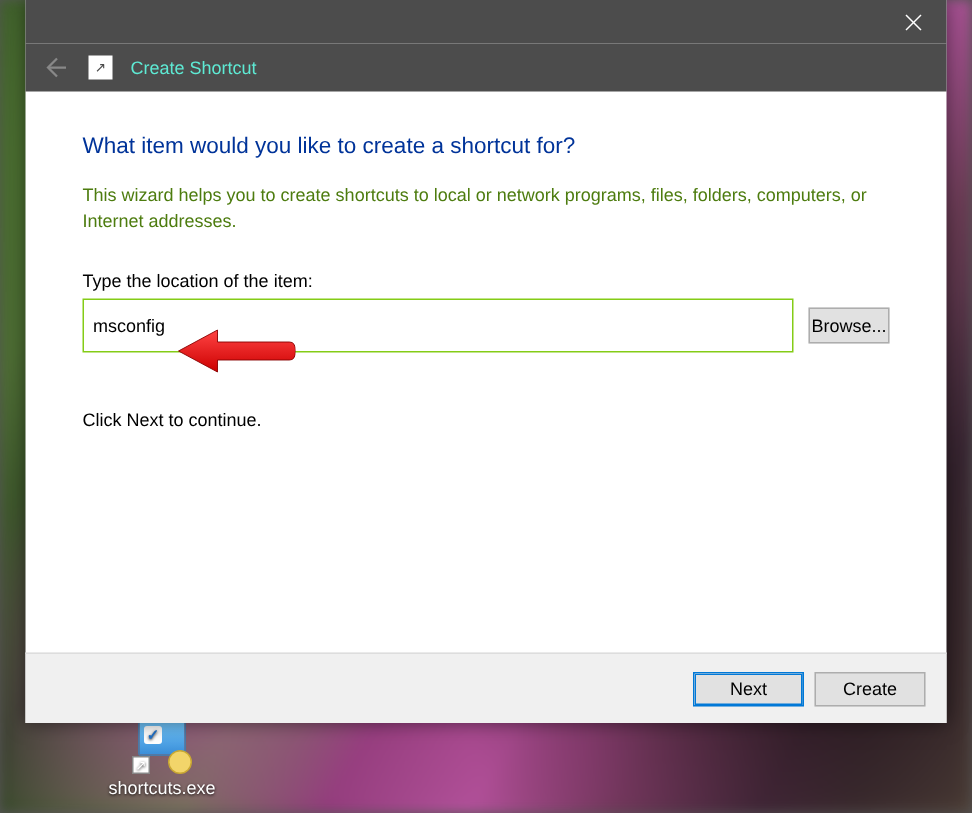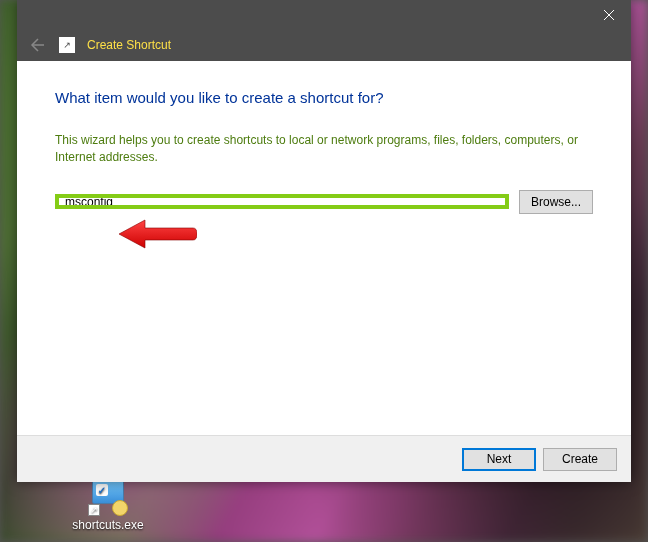--- a/index.html
+++ b/index.html
@@ -62,55 +62,55 @@
       width:22px; height:22px;
       display:flex; align-items:center; justify-content:center;
     }
     .back-arrow svg{width:16px;height:16px;}
     .breadcrumb-icon {
       width:16px;height:16px;
       background:#fff;
       display:flex;align-items:center;justify-content:center;
       font-size:9px;color:#4c4c4c;
     }
-    .breadcrumb-title { font-size:12px; color:#fde047; }
+    .breadcrumb-title { font-size:12px; color:#5eead4; }
     .content {
       position:absolute;
       top:61px; left:0; right:0; bottom:47px;
       padding: 28px 38px 0 38px;
     }
     .heading {
       color:#003399;
       font-size:15px;
       font-weight:400;
-      margin-bottom: 26px;
+      margin-bottom: 16px;
     }
     .desc {
       color:#4d7c0f;
       font-size:12px;
       line-height:1.4;
       margin-bottom: 24px;
     }
     .field-label {
       font-size:12px;
       color:#000;
       margin-bottom: 5px;
     }
     .field-row { display:flex; gap:10px; align-items:center; }
     .location-input {
       flex:1;
-      height:15px;
-      border:4px solid #84cc16;
+      height:36px;
+      border:1px solid #84cc16;
       outline:none;
       font-size:12px;
       font-family: inherit;
       padding: 0 6px;
     }
     .browse-btn {
-      width:74px; height:24px;
+      width:54px; height:24px;
       background:#e1e1e1;
       border:1px solid #adadad;
       font-size:12px;
       font-family:inherit;
       cursor:pointer;
     }
     .continue-text {
       margin-top: 38px;
       font-size:12px;
     }
@@ -207,24 +207,26 @@
           <line x1="4" y1="8" x2="16" y2="8"></line>
         </svg>
     </div>
     <div class="breadcrumb-icon">↗</div>
     <div class="breadcrumb-title">Create Shortcut</div>
   </div>
 
   <div class="content">
     <div class="heading">What item would you like to create a shortcut for?</div>
     <div class="desc">This wizard helps you to create shortcuts to local or network programs, files, folders, computers, or Internet addresses.</div>
+    <div class="field-label">Type the location of the item:</div>
     <div class="field-row">
       <input class="location-input" type="text" value="msconfig" style="">
       <button class="browse-btn">Browse...</button>
     </div>
+    <div class="continue-text">Click Next to continue.</div>
   </div>
 
   <div class="footer">
     <button class="footer-btn next">Next</button>
     <button class="footer-btn">Create</button>
   </div>
 </div>
 
 <svg class="red-arrow" viewBox="0 0 82 36">
   <defs>

